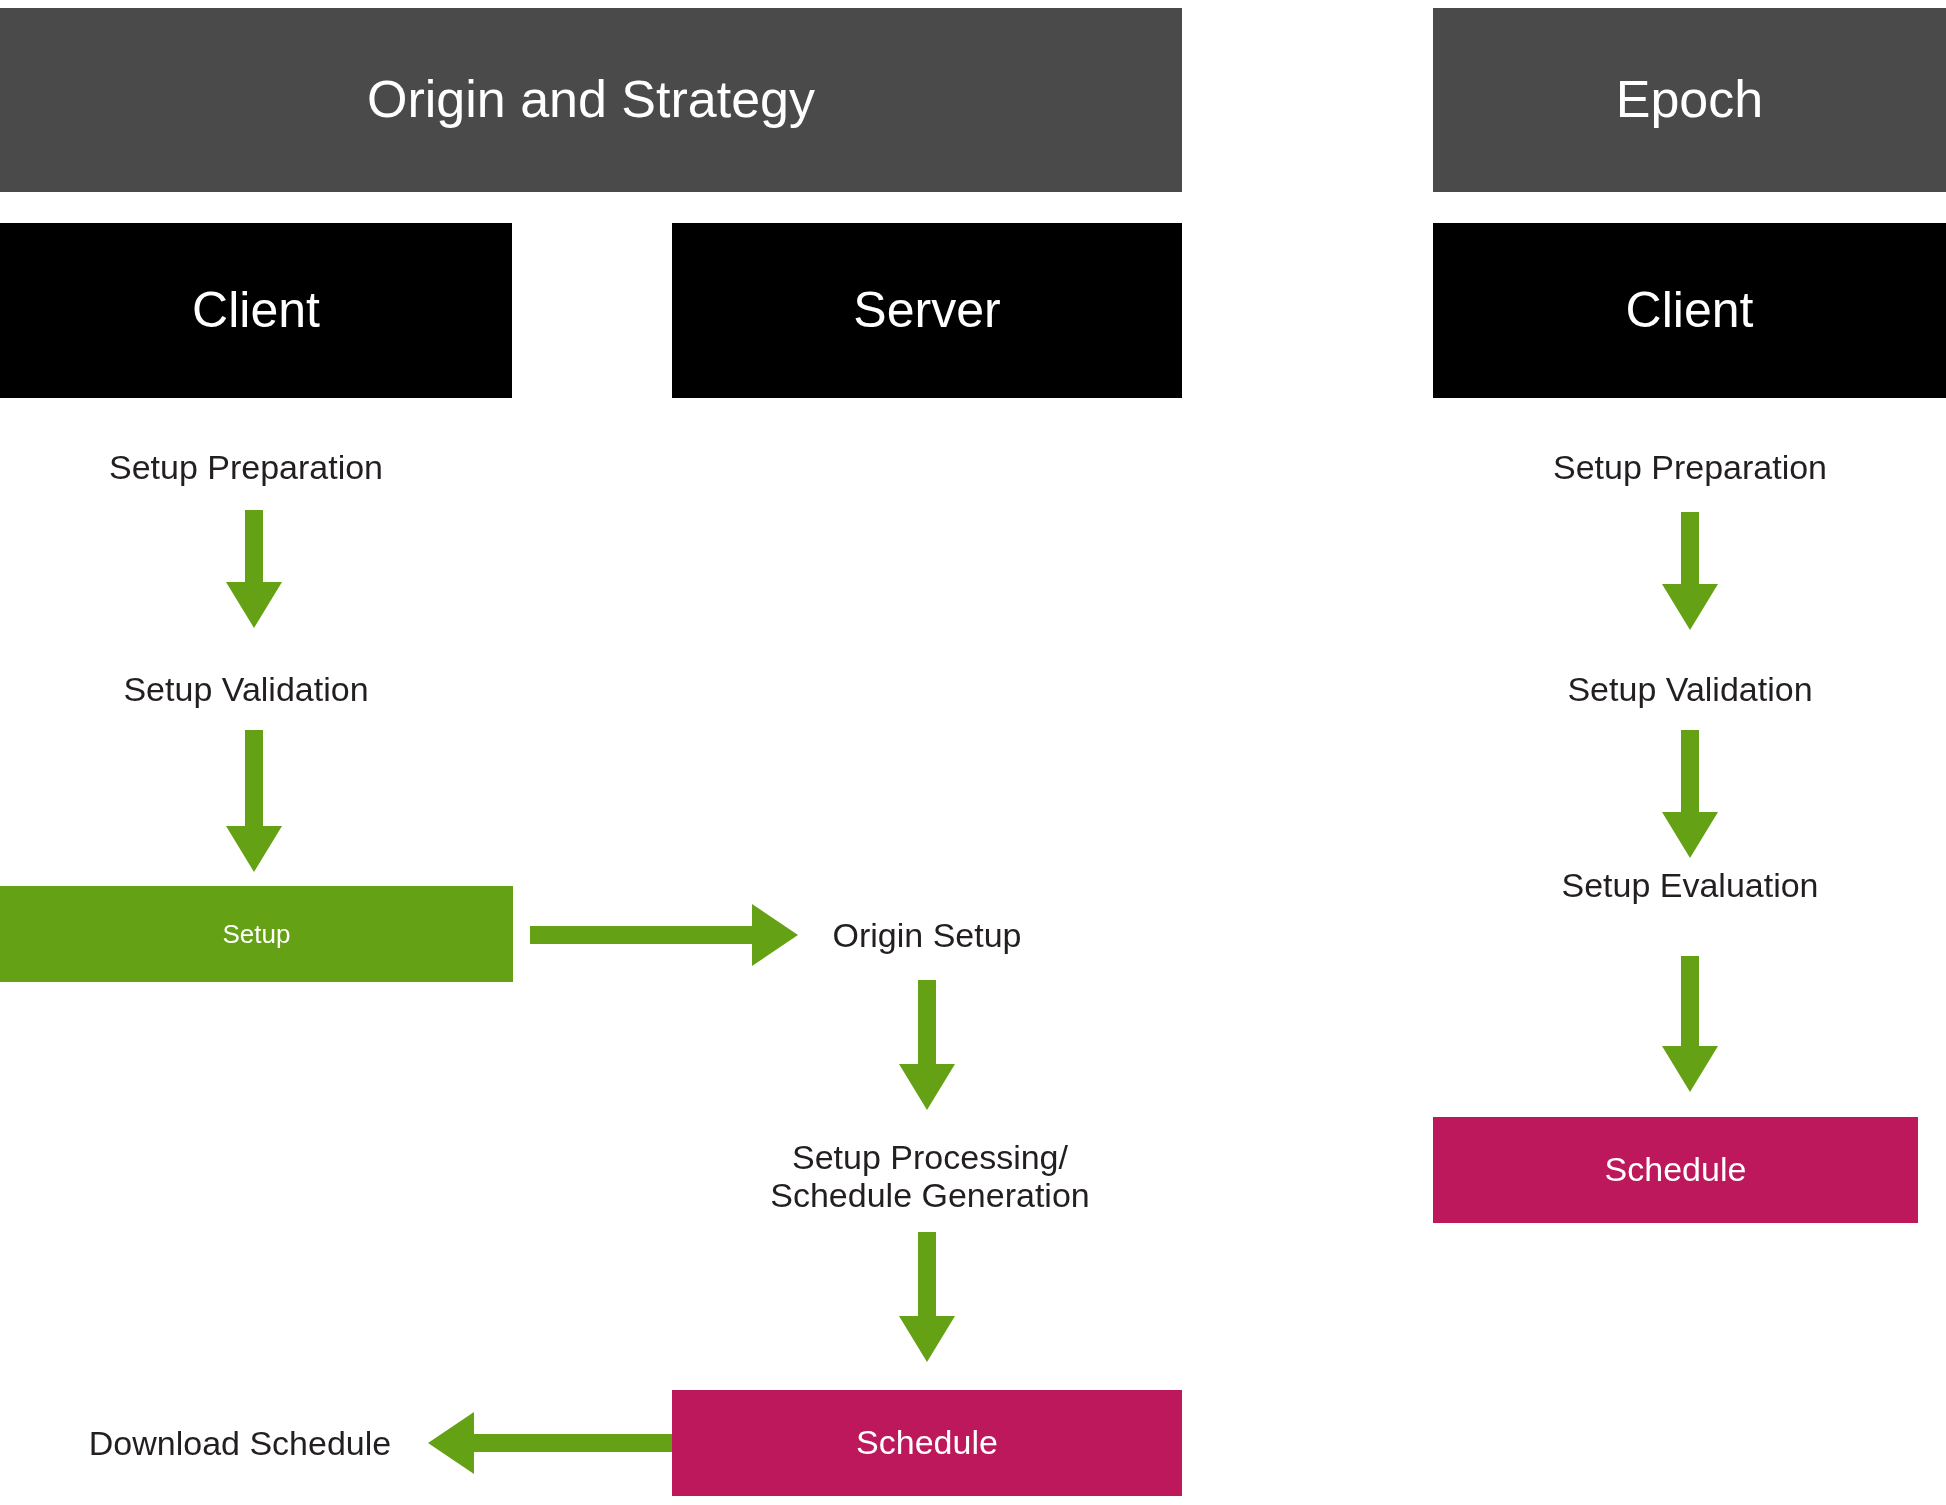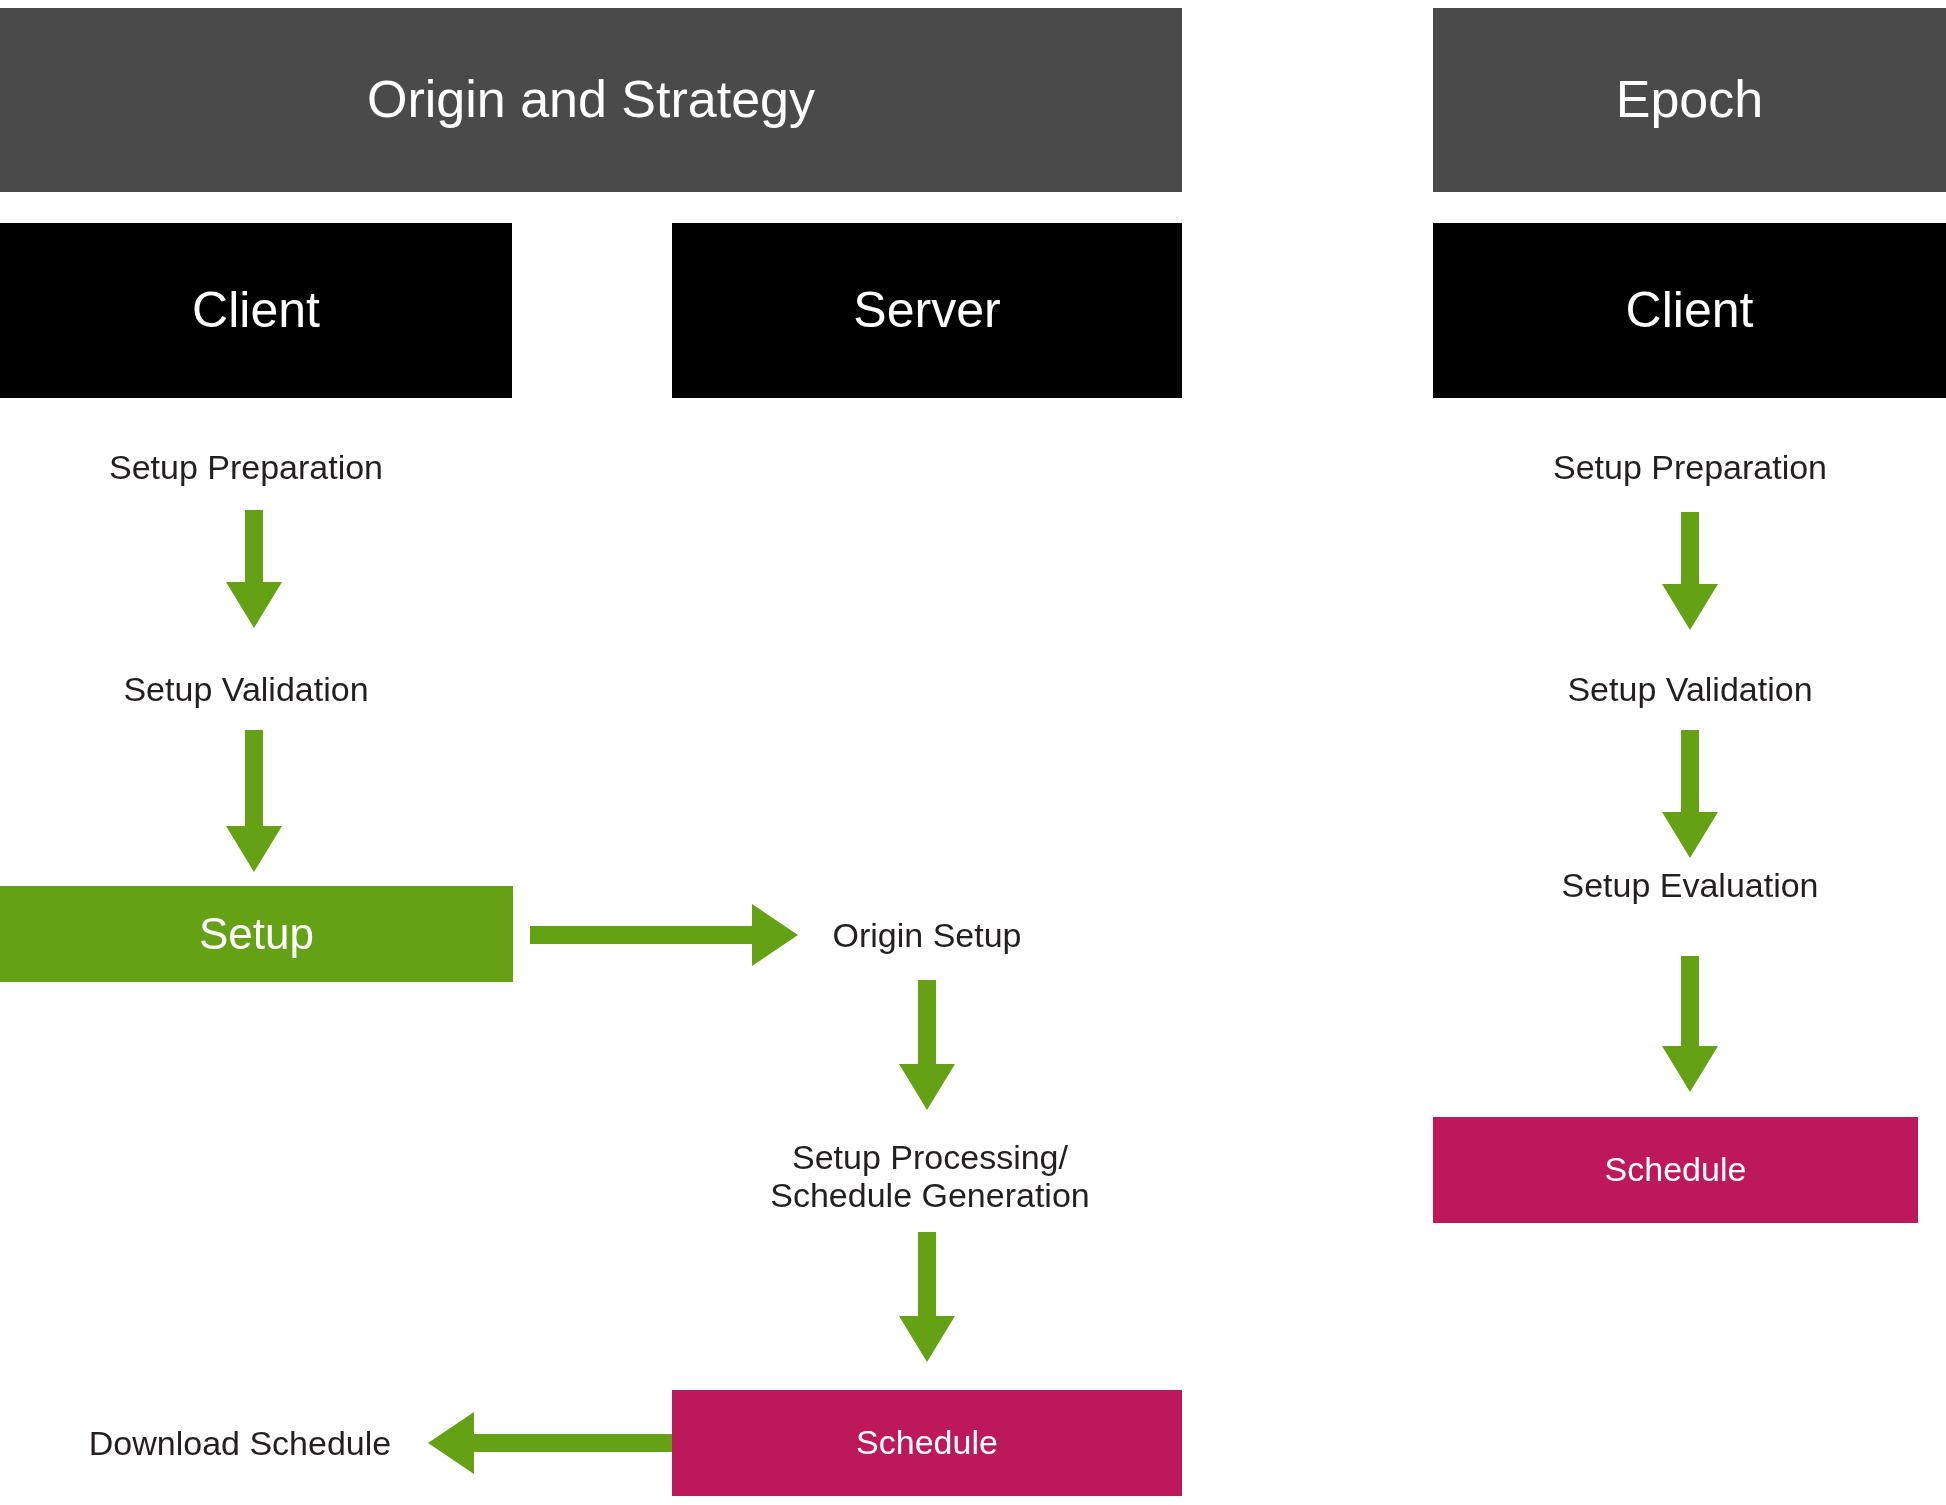--- a/index.html
+++ b/index.html
@@ -34,21 +34,21 @@
     font-size: 52px;
     font-weight: 400;
   }
   .box-lane {
     background: #000000;
     font-size: 50px;
     font-weight: 400;
   }
   .box-green {
     background: #64a114;
-    font-size: 44px;
+    font-size: 26px;
     font-weight: 400;
   }
   .box-darkgreen {
     background: #be185d;
     font-size: 34px;
     font-weight: 400;
   }
 
   .step-label {
     position: absolute;

